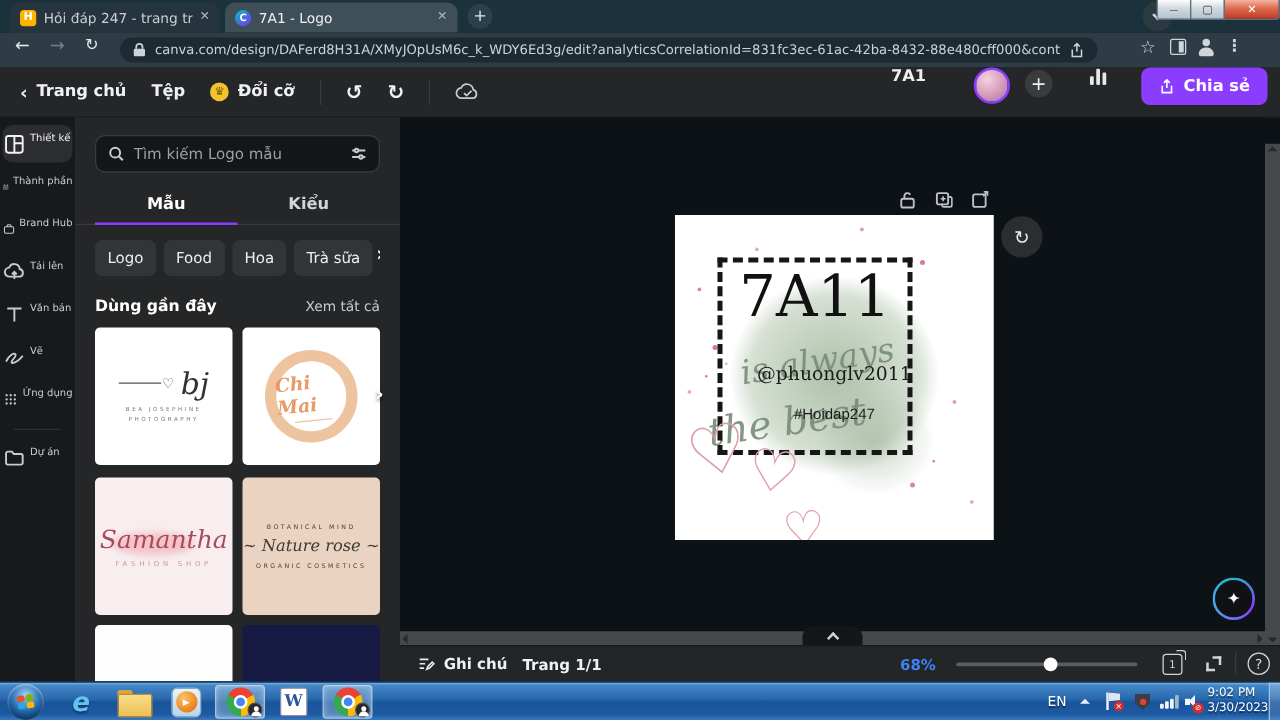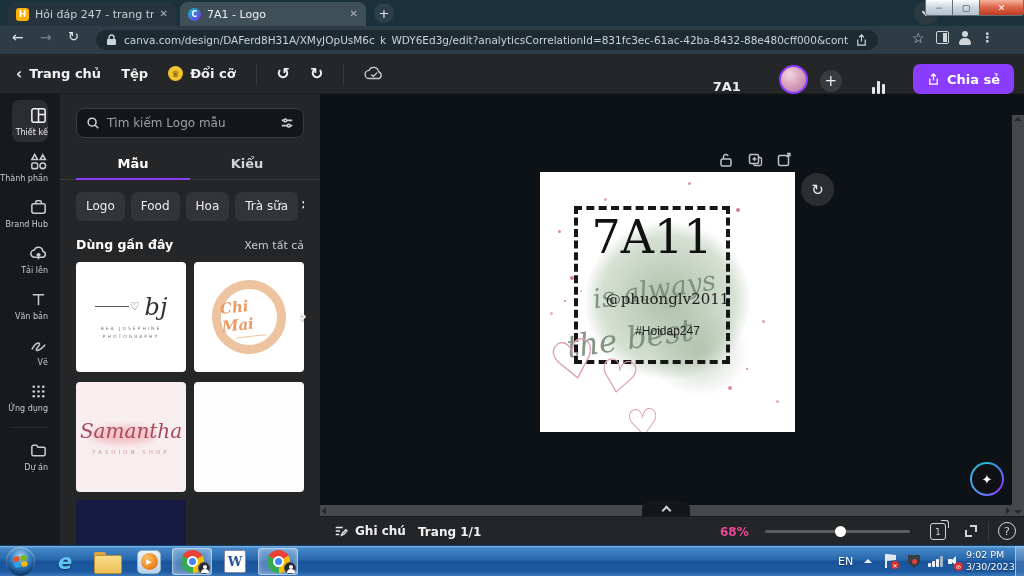--- a/index.html
+++ b/index.html
@@ -50,34 +50,34 @@
 
 
 .cheader{position:absolute;left:0;top:54px;width:1024px;height:40px;background:#252627;border-bottom:1px solid #1c1d1e;display:flex;align-items:center;padding-left:16px;gap:20px}
 .hitem{font-size:13px;font-weight:600;color:#f0f1f3;display:flex;align-items:center;gap:7px;white-space:nowrap}
 .hback{font-size:15px;color:#e8eaec}.hback::before{content:"‹"}
 .crowndot{width:15px;height:15px;border-radius:50%;background:#f2c230;color:#7a5a00;font-size:9px;display:flex;align-items:center;justify-content:center}
 .crowndot::before{content:"♛"}
 .hsep{width:1px;height:20px;background:#3a3b3e}
 .hund::before{content:"↺";font-size:16px}
 .hred::before{content:"↻";font-size:16px}
-.cheader-right{position:absolute;right:10px;top:0;height:40px;display:flex;align-items:flex-end;gap:24px}
+.cheader-right{position:absolute;right:10px;top:0;height:40px;display:flex;align-items:flex-start;gap:24px}
 .doctitle{font-size:13px;font-weight:600;color:#eceef0;margin-right:14px}
 .teams-btn{height:29px;background:#35363a;border-radius:6px;display:flex;align-items:center;gap:7px;padding:0 12px;font-size:12px;font-weight:600;color:#f2f3f5}
 .crown-sm{color:#f2c230;font-size:12px}.crown-sm::before{content:"♛"}
 .avatar{width:29px;height:29px;border-radius:50%;background:radial-gradient(circle at 35% 30%,#f3d4de,#d49ab8 55%,#9b6fae);border:2px solid #8b3dff}
 .plusbtn{width:26px;height:26px;border-radius:50%;background:#3a3b3e;color:#eceef0;display:flex;align-items:center;justify-content:center;font-size:15px;margin-left:-14px;border:2px solid #252627}
 .plusbtn::before{content:"+"}
 .chartic{display:flex;align-items:flex-end;gap:2px;height:14px;margin:0 4px}
 .chartic i{width:3px;background:#e5e7e9;border-radius:1px}
 .share-btn{height:30px;background:#8b3dff;border-radius:7px;display:flex;align-items:center;gap:7px;padding:0 14px;font-size:13px;font-weight:600;color:#fff}
 
 
 .rail{position:absolute;left:0;top:94px;width:60px;height:451px;background:#18191b;display:flex;flex-direction:column;align-items:center;padding-top:6px;gap:4px}
-.rail-item{width:36px;padding:6px 0 5px;border-radius:8px;display:flex;flex-direction:column;align-items:flex-end;gap:3px;color:#c9ccce}
+.rail-item{width:56px;padding:6px 0 5px;border-radius:8px;display:flex;align-items:flex-start;gap:3px;color:#c9ccce}
 .rail-item.active{background:#2c2d30;color:#f2f3f5}
 .rail-item .lbl{font-size:8px;white-space:nowrap}
 .rail-item svg{width:19px;height:19px;stroke:currentColor;fill:none;stroke-width:1.6}
 .rail-div{width:38px;height:1px;background:#2d2e31;margin:5px 0 3px}
 
 
 .panel{position:absolute;left:60px;top:94px;width:260px;height:451px;background:#252627;overflow:hidden;padding:14px 16px 0}
 .searchbox{height:30px;background:#141619;border:1px solid #3a3d40;border-radius:8px;display:flex;align-items:center;padding:0 9px;gap:7px}
 .searchbox svg{width:14px;height:14px;stroke:#c9cdd1;fill:none;stroke-width:1.8}
 .searchbox input{flex:1;background:transparent;border:0;outline:none;color:#e8eaec;font-size:12px;font-family:inherit}
@@ -164,21 +164,21 @@
 .vscroll{position:absolute;left:1012px;top:115px;width:12px;height:401px;background:#46484c}
 .varrow{position:absolute;left:2px;width:0;height:0;border:4px solid transparent}
 .varrow.u{top:2px;border-bottom-color:#26282a;border-top:none}
 .varrow.d{bottom:2px;border-top-color:#26282a;border-bottom:none}
 
 
 .sbar{position:absolute;left:320px;top:516px;width:704px;height:29px;background:#242526;border-top:1px solid #191a1b}
 .sb-notes{position:absolute;left:14px;top:7px;display:flex;align-items:center;gap:7px;font-size:12px;font-weight:600;color:#f0f1f3}
 .sb-notes svg{width:14px;height:14px;stroke:#e8eaec;fill:none;stroke-width:1.5}
 .sb-page{position:absolute;left:98px;top:8px;font-size:12px;font-weight:600;color:#f0f1f3}
-.sb-zoom{position:absolute;left:400px;top:8px;font-size:12px;font-weight:600;color:#ec4899}
+.sb-zoom{position:absolute;left:400px;top:8px;font-size:12px;font-weight:600;color:#3b82f6}
 .strack{position:absolute;left:445px;top:13px;width:145px;height:3px;background:#5a5d61;border-radius:2px}
 .sthumb{position:absolute;left:48%;top:-4px;width:11px;height:11px;border-radius:50%;background:#fff}
 .sb-pageic{position:absolute;left:610px;top:6px;width:16px;height:17px;border:1.5px solid #d2d5d8;border-radius:3px;font-size:8.5px;color:#d2d5d8;display:flex;align-items:center;justify-content:center}
 .sb-pageic::after{content:"";position:absolute;right:-4px;top:-4px;width:7px;height:7px;border-top:1.5px solid #d2d5d8;border-right:1.5px solid #d2d5d8;border-radius:0 3px 0 0}
 .sb-expand{position:absolute;left:644px;top:7px;width:14px;height:14px}
 .sb-expand::before{content:"";position:absolute;left:1px;top:1px;right:1px;bottom:1px;border-top:2px solid #d2d5d8;border-right:2px solid #d2d5d8;width:5px;height:5px;margin-left:auto}
 .sb-expand::after{content:"";position:absolute;left:1px;bottom:1px;border-bottom:2px solid #d2d5d8;border-left:2px solid #d2d5d8;width:5px;height:5px}
 .sb-sep{position:absolute;left:668px;top:5px;width:1px;height:18px;background:#3a3b3e}
 .sb-help{position:absolute;left:678px;top:5px;width:18px;height:18px;border:1.5px solid #d2d5d8;border-radius:50%;font-size:11px;color:#d2d5d8;display:flex;align-items:center;justify-content:center}
 .sb-help::before{content:"?"}
@@ -425,20 +425,25 @@
         </div>
     </div>
     <span class="row-more"></span>
   </div>
   <div class="tgrid">
     <div class="thumb t-sam">
       <span class="sam-brush"></span>
       <span class="sam-name">Samantha</span>
       <span class="sam-sub">FASHION SHOP</span>
     </div>
+    <div class="thumb t-nat">
+      <span class="nat-arc">BOTANICAL MIND</span>
+      <span class="nat-name">Nature rose</span>
+      <span class="nat-arc">ORGANIC COSMETICS</span>
+    </div>
     <div class="thumb t-blank"></div>
     <div class="thumb t-navy"></div>
   </div>
 </div>
 <div class="collapse"></div>
 
 <div class="canvas">
 
   <div class="pagecontrols">
     <svg viewBox="0 0 16 16">

